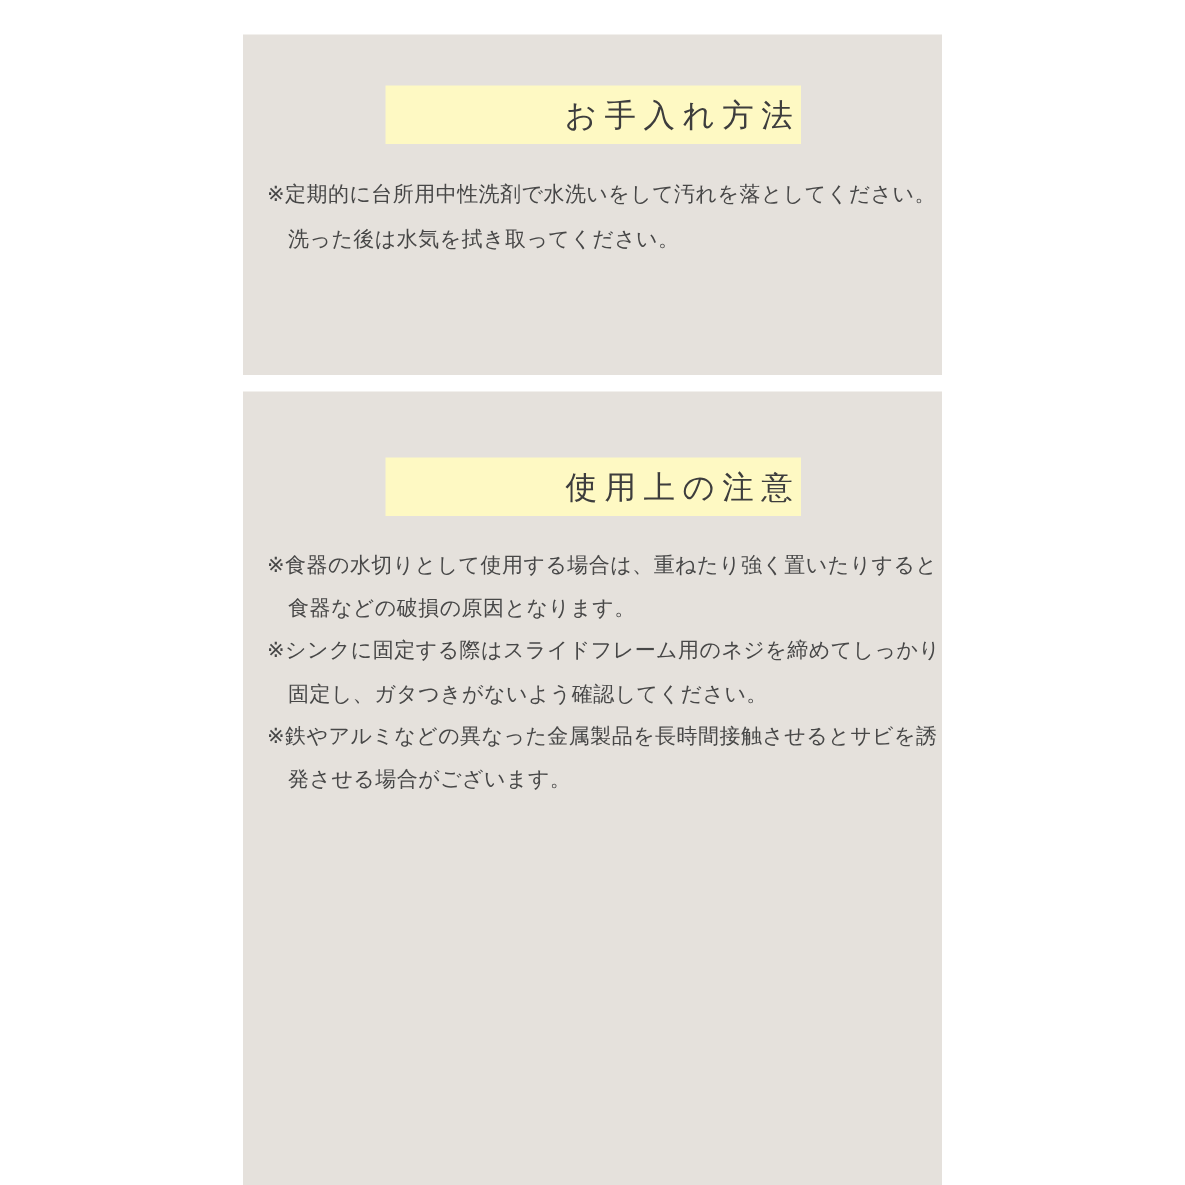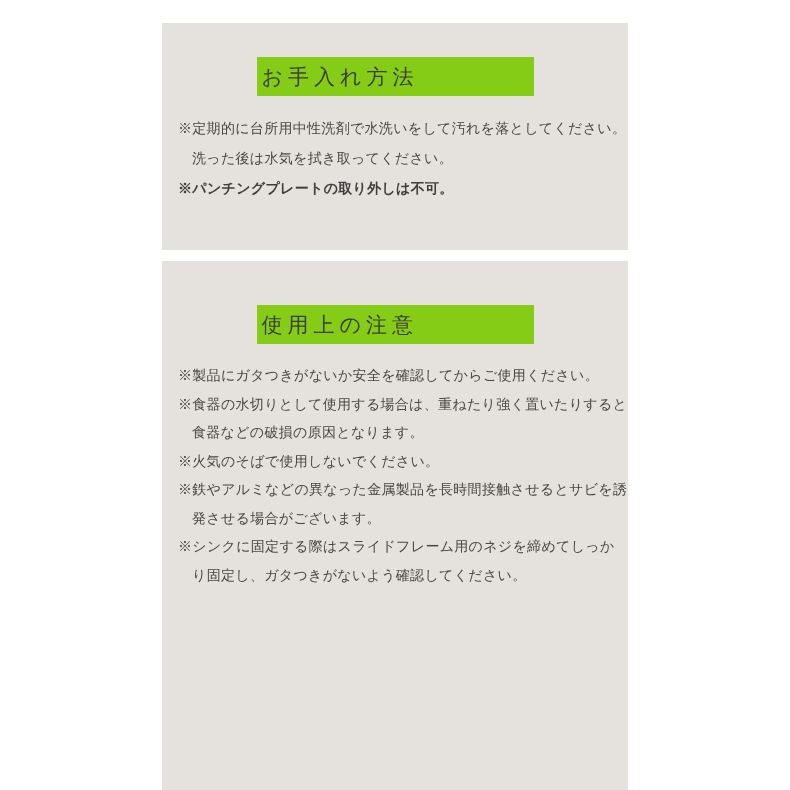--- a/index.html
+++ b/index.html
@@ -28,24 +28,24 @@
   }
   .panel-caution {
     height: 586px;
     padding-top: 44px;
     margin-top: 11px;
   }
   .title-box {
     width: 277px;
     height: 39px;
     margin: 0 auto;
-    background: #84cc16;
+    background: #fef9c3;
     display: flex;
     align-items: center;
-    justify-content: flex-start;
+    justify-content: flex-end;
   }
   .title {
     margin: 0;
     font-size: 21px;
     font-weight: 500;
     color: #3d3d3d;
     letter-spacing: 5px;
     text-indent: 5px;
     white-space: nowrap;
   }
@@ -55,21 +55,20 @@
     padding: 0 0 0 16px;
     width: 450px;
     box-sizing: content-box;
     color: #474747;
     font-size: 14px;
     letter-spacing: 0.3px;
   }
   .notes li {
     padding-left: 1em;
     text-indent: -1em;
-    font-family: Liberation Serif, serif;
   }
   .notes-care li {
     line-height: 30px;
   }
   .notes-caution li {
     line-height: 28.5px;
   }
   .note.bold {
     font-weight: bold;
     color: #3f3f3f;
@@ -79,30 +78,27 @@
 <body>
 
 <div class="sections">
 
   <section class="panel panel-care">
     <div class="title-box">
       <h2 class="title">お手入れ方法</h2>
     </div>
     <ul class="notes notes-care">
         <li class="note"><span>※</span>定期的に台所用中性洗剤で水洗いをして汚れを落としてください。洗った後は水気を拭き取ってください。</li>
-        <li class="note bold"><span>※</span>パンチングプレートの取り外しは不可。</li>
       </ul>
   </section>
 
   <section class="panel panel-caution">
     <div class="title-box">
       <h2 class="title">使用上の注意</h2>
     </div>
     <ul class="notes notes-caution">
-        <li class="note"><span>※</span>製品にガタつきがないか安全を確認してからご使用ください。</li>
         <li class="note"><span>※</span>食器の水切りとして使用する場合は、重ねたり強く置いたりすると食器などの破損の原因となります。</li>
-        <li class="note"><span>※</span>火気のそばで使用しないでください。</li>
+        <li class="note"><span>※</span>シンクに固定する際はスライドフレーム用のネジを締めてしっかり固定し、ガタつきがないよう確認してください。</li>
         <li class="note"><span>※</span>鉄やアルミなどの異なった金属製品を長時間接触させるとサビを誘発させる場合がございます。</li>
-        <li class="note"><span>※</span>シンクに固定する際はスライドフレーム用のネジを締めてしっかり固定し、ガタつきがないよう確認してください。</li>
       </ul>
   </section>
 
 </div>
 
 </body></html>

